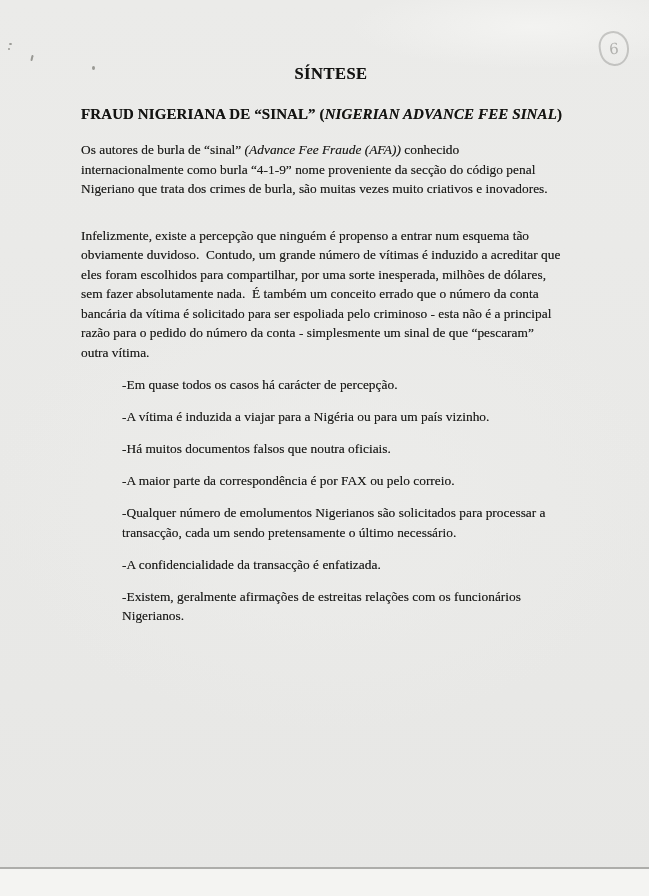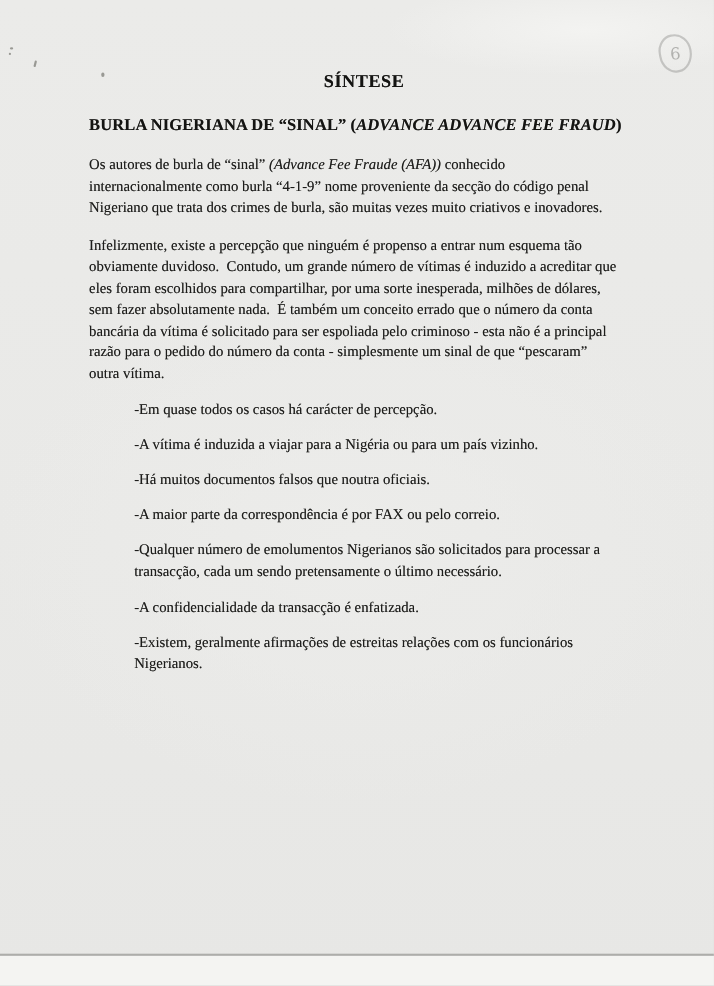--- a/index.html
+++ b/index.html
@@ -43,21 +43,21 @@
   }
   .doc-heading .it { font-style: italic; }
   .para {
     font-size: 13.4px;
     line-height: 19.5px;
     margin: 17px 0 0 0;
     white-space: pre;
     text-shadow: 0 0 0.35px rgba(25,25,23,0.55);
   }
   .para .it { font-style: italic; }
-  .para.second { margin-top: 14px; }
+  .para.second { margin-top: 27px; }
   .bullet-list { margin: 13px 0 0 41px; }
   .bullet {
     font-size: 13.4px;
     line-height: 19.5px;
     margin: 0 0 12.5px 0;
     white-space: pre;
     text-shadow: 0 0 0.35px rgba(25,25,23,0.55);
   }
   .pencil-circle {
     position: absolute;
@@ -104,21 +104,21 @@
   <span class="speck s3"></span>
 
   <div class="pencil-circle">
     <span>6</span>
   </div>
 
   <div class="content">
 
     <h1 class="doc-title">SÍNTESE</h1>
 
-    <h2 class="doc-heading"><span>BURLA NIGERIANA DE “SINAL” (</span><span class="it">ADVANCE ADVANCE FEE FRAUD</span><span>)</span></h2>
+    <h2 class="doc-heading"><span>FRAUD NIGERIANA DE “SINAL” (</span><span class="it">NIGERIAN ADVANCE FEE SINAL</span><span>)</span></h2>
 
     <p class="para"><span>Os autores de burla de “sinal” </span><span class="it">(Advance Fee Fraude (AFA))</span><span> conhecido
 internacionalmente como burla “4-1-9” nome proveniente da secção do código penal
 Nigeriano que trata dos crimes de burla, são muitas vezes muito criativos e inovadores.</span></p>
 
     <p class="para second">Infelizmente, existe a percepção que ninguém é propenso a entrar num esquema tão
 obviamente duvidoso.  Contudo, um grande número de vítimas é induzido a acreditar que
 eles foram escolhidos para compartilhar, por uma sorte inesperada, milhões de dólares,
 sem fazer absolutamente nada.  É também um conceito errado que o número da conta
 bancária da vítima é solicitado para ser espoliada pelo criminoso - esta não é a principal

